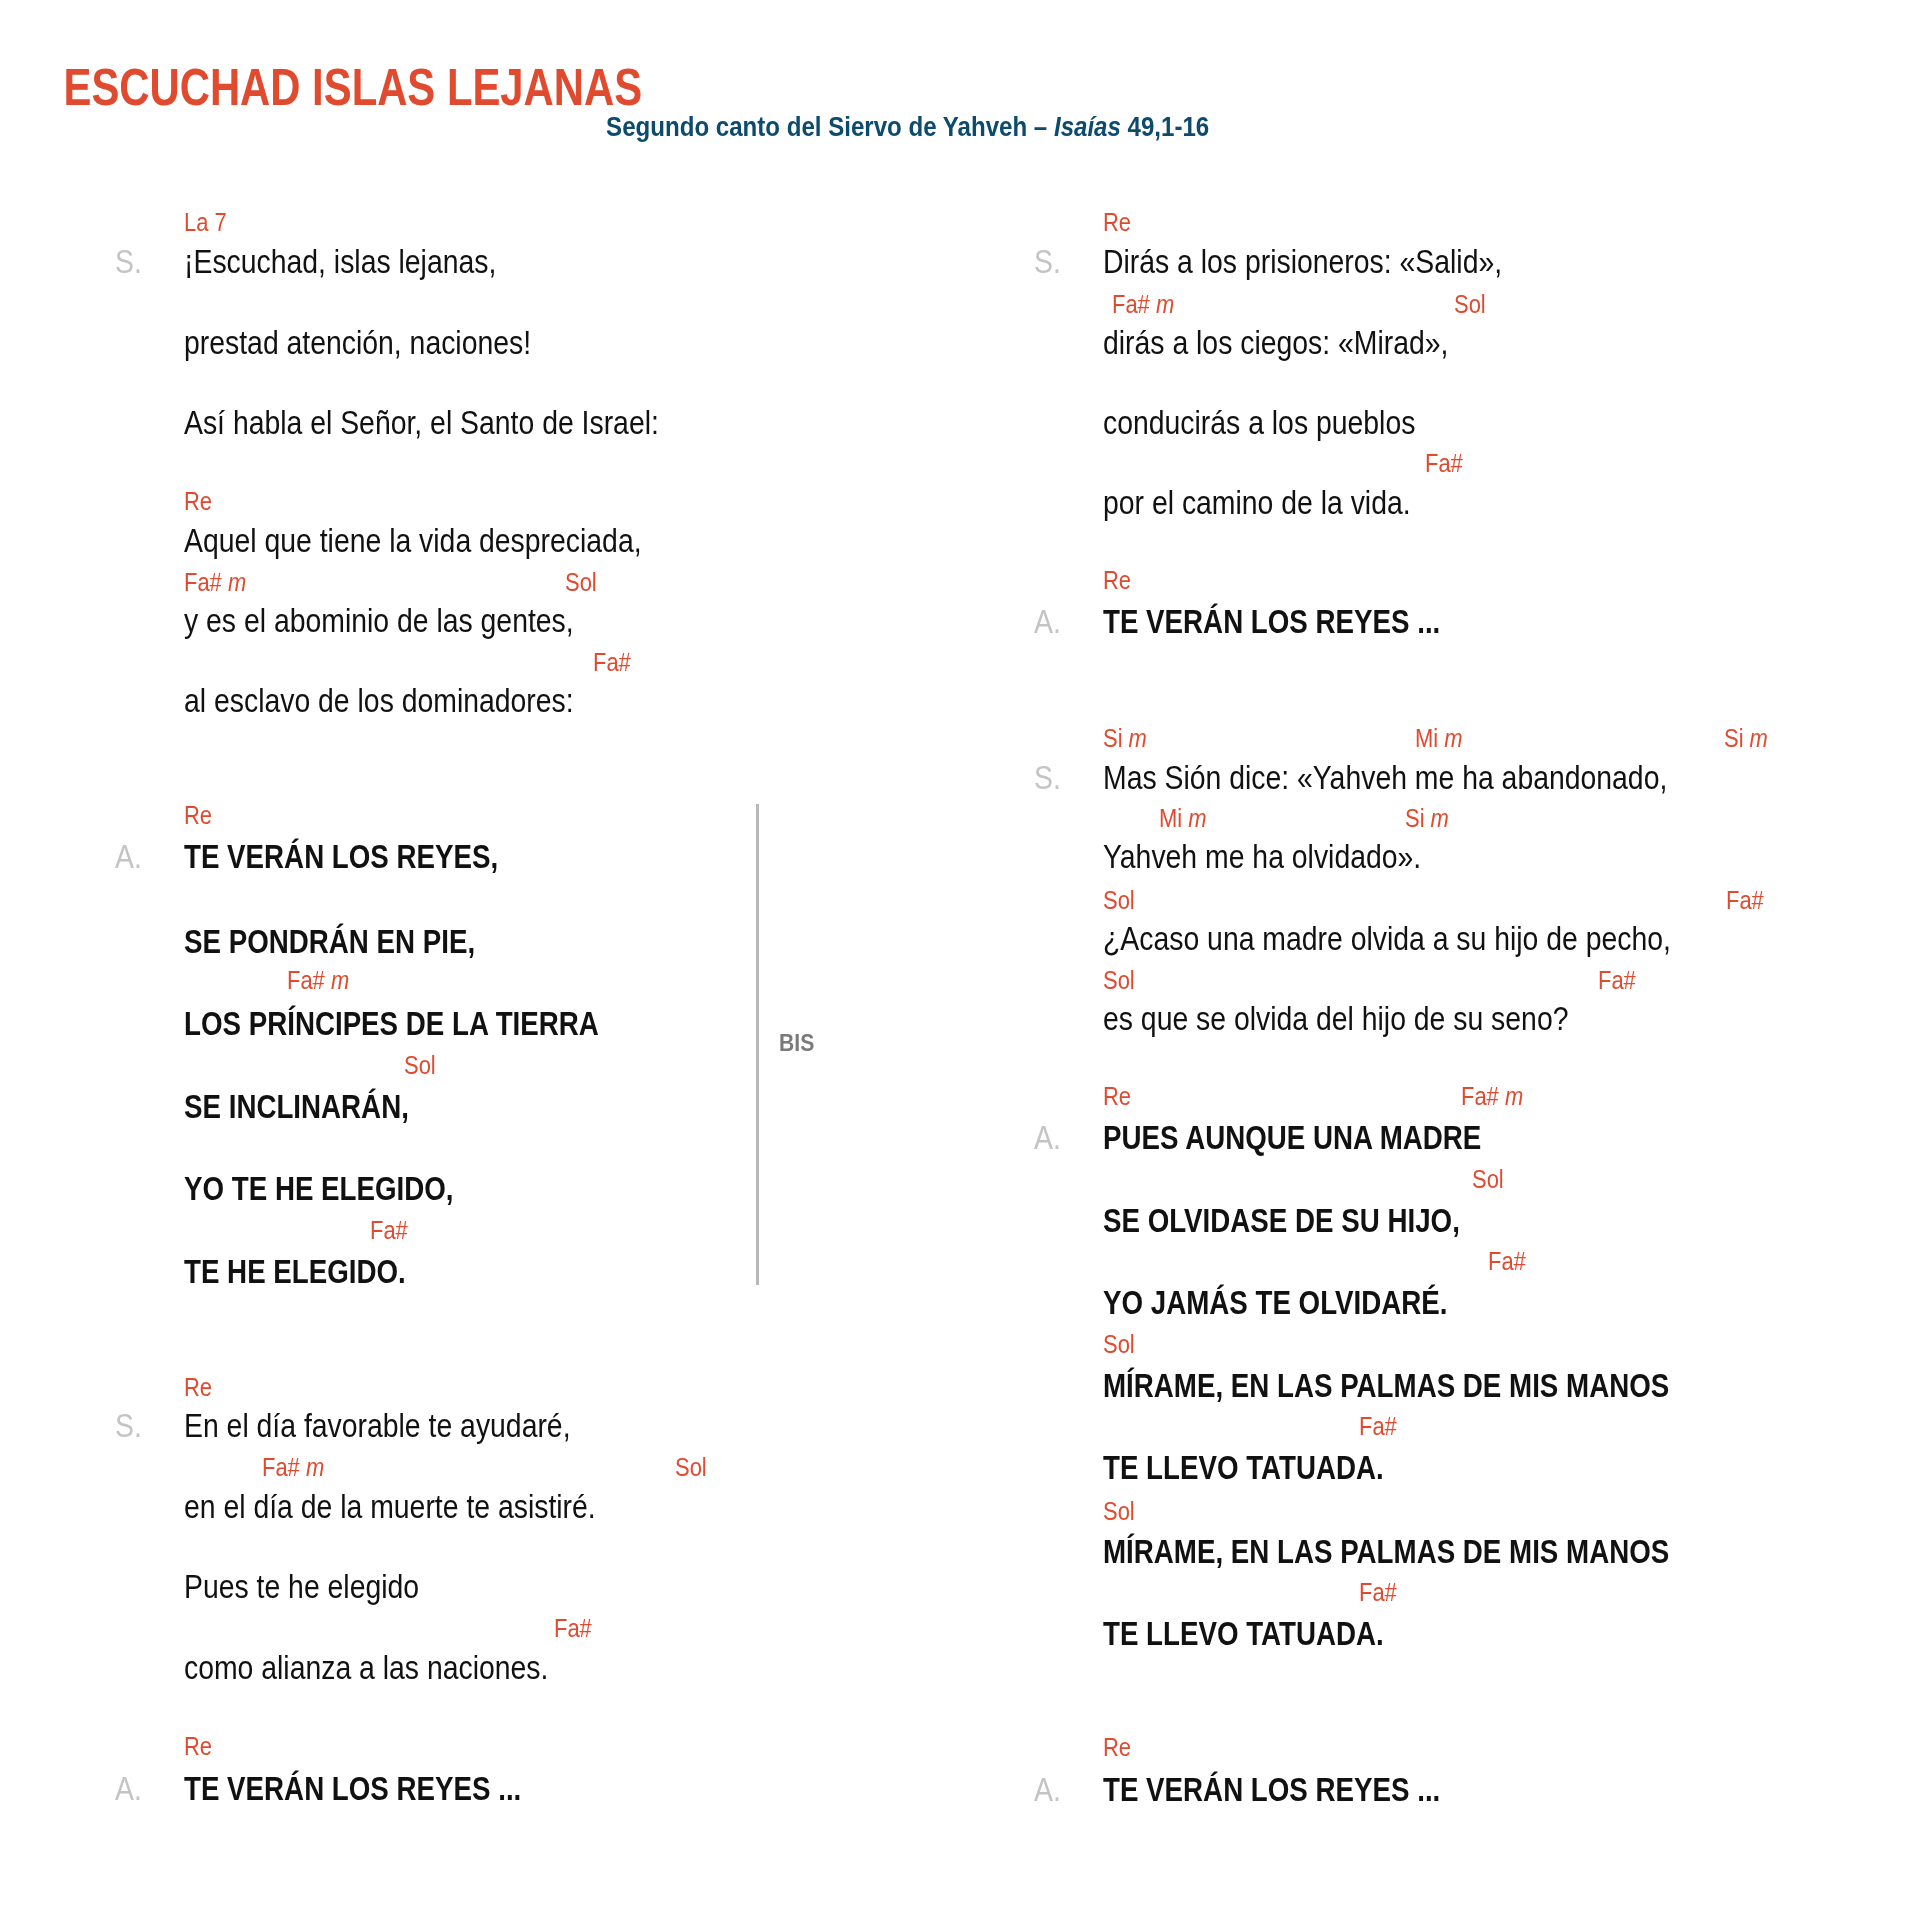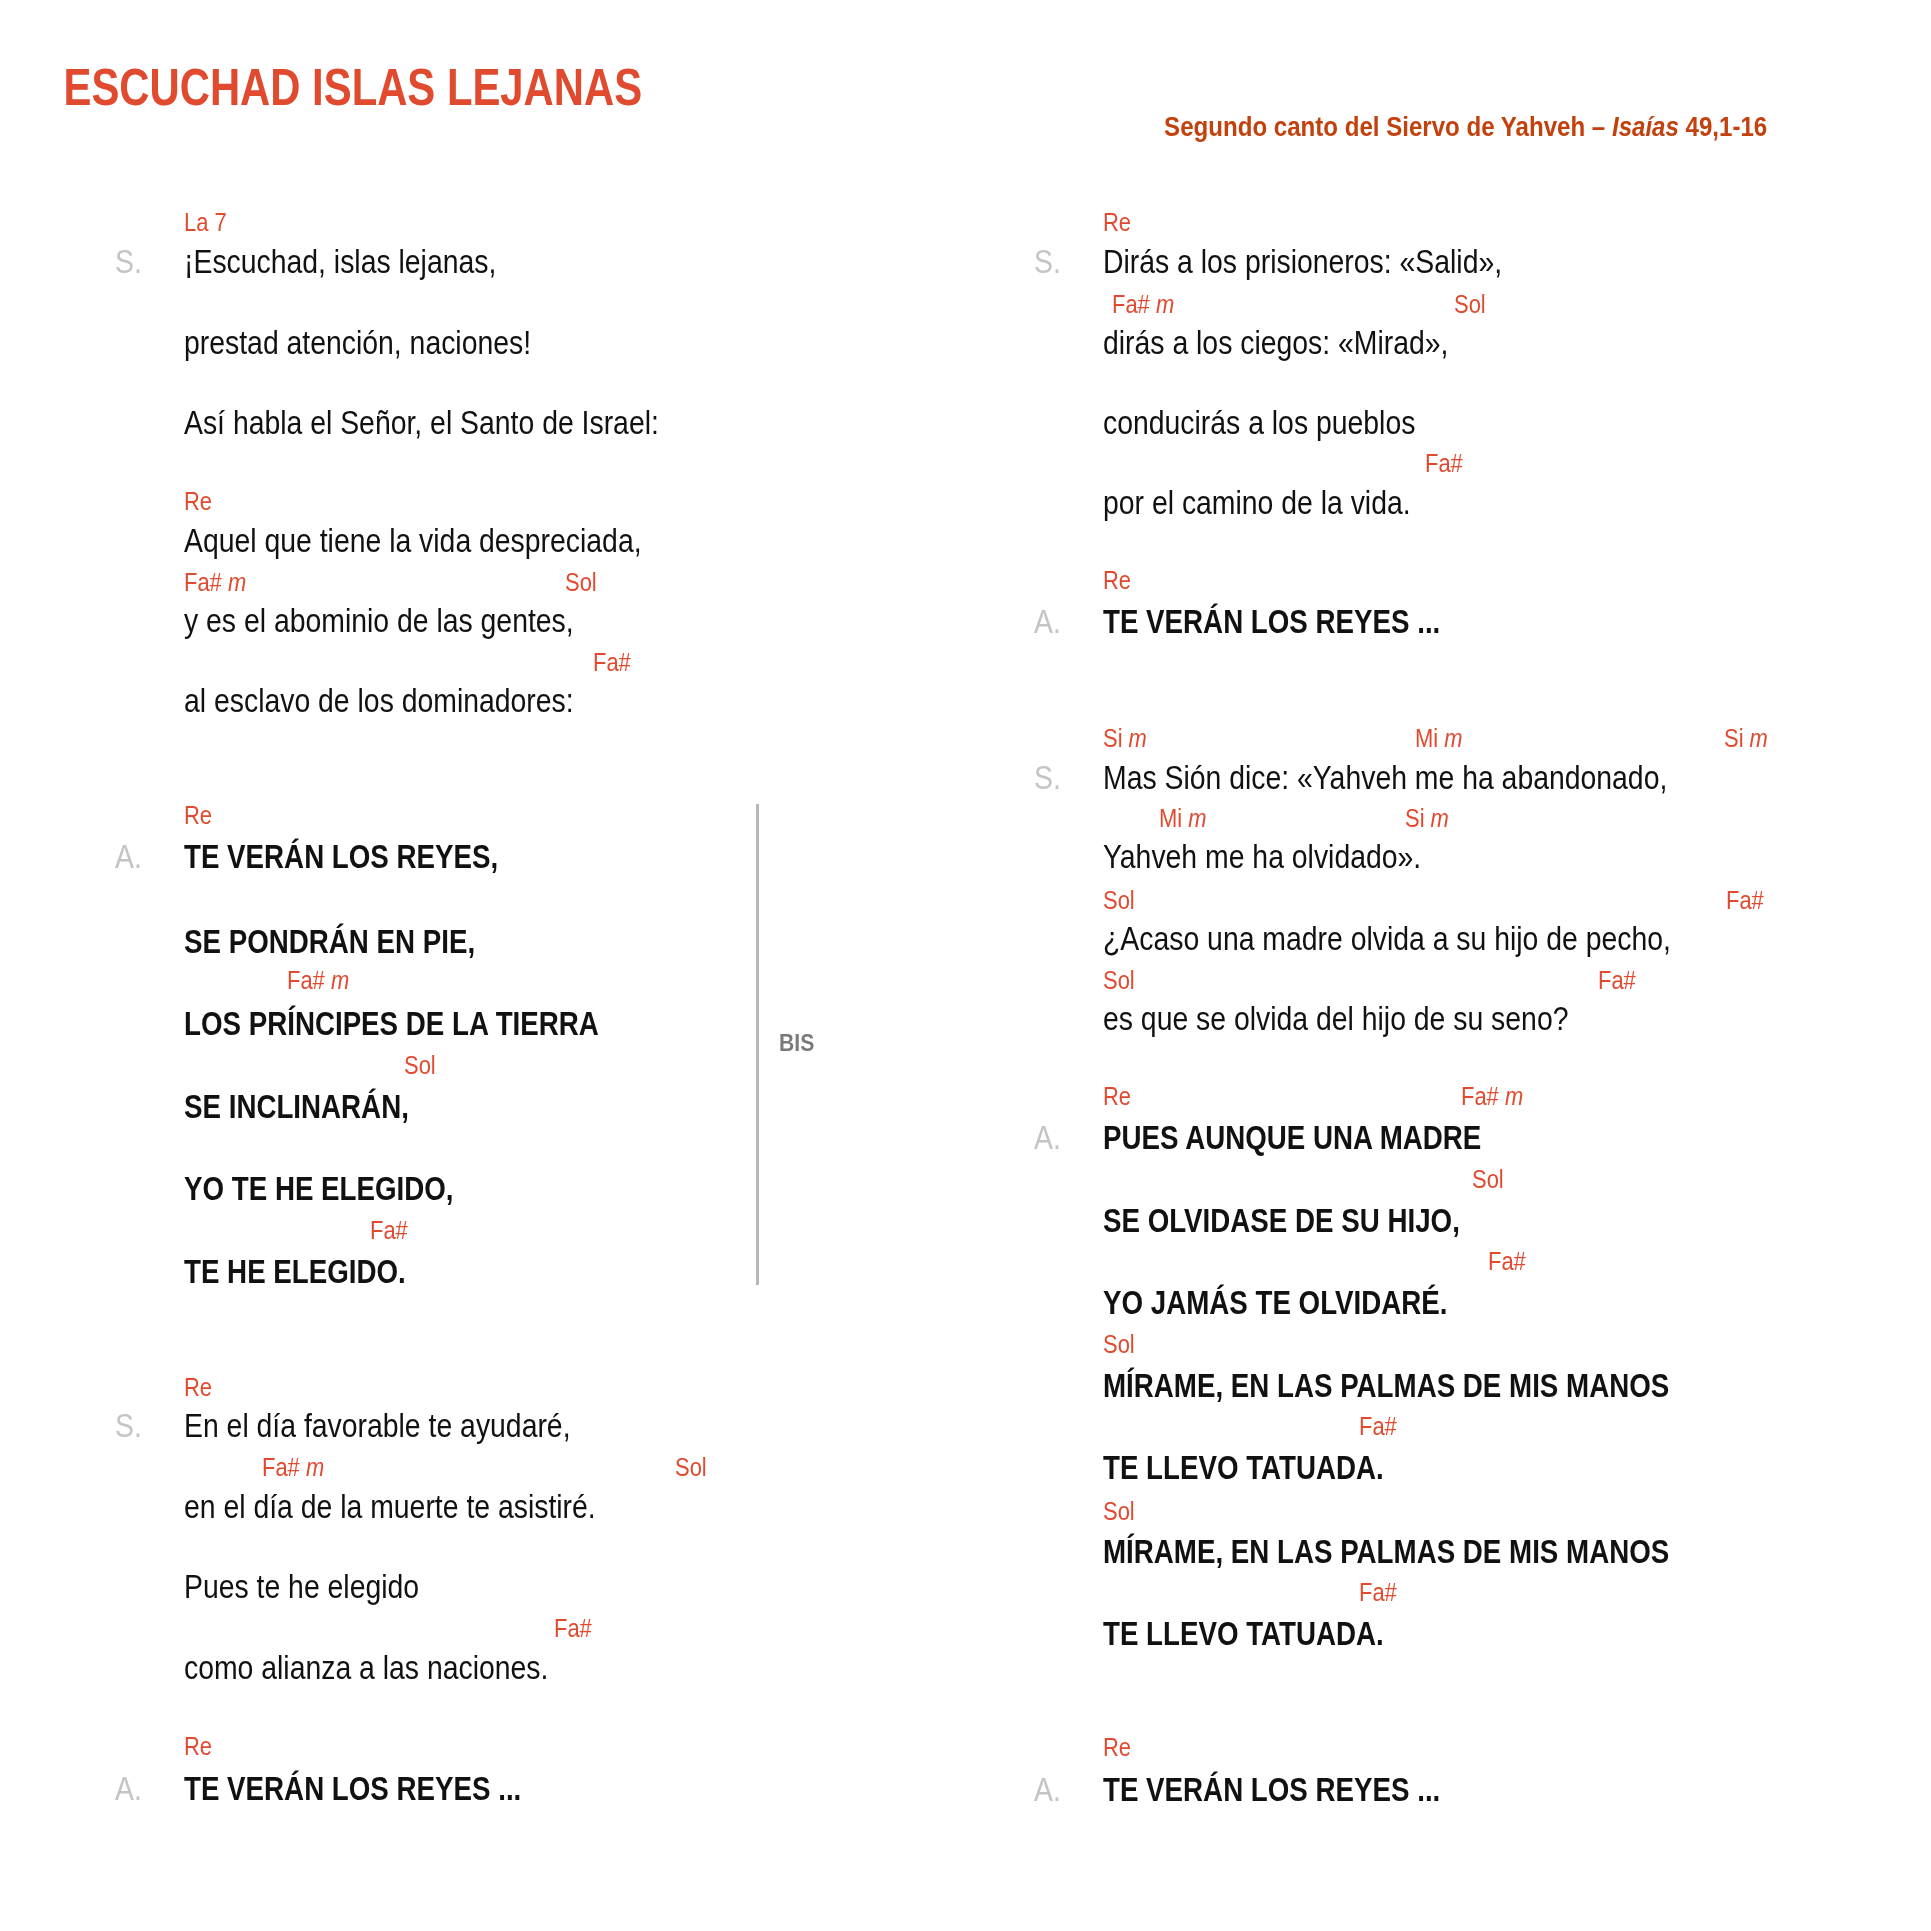--- a/index.html
+++ b/index.html
@@ -2,21 +2,21 @@
 <html style="font-size:14px"><head>
 <meta charset="utf-8">
 <style>
   html, body { margin:0; padding:0; background:#ffffff; }
   body { width:1931px; height:1931px; position:relative; overflow:hidden;
          font-family:"Liberation Sans", sans-serif; }
   .abs { position:absolute; white-space:nowrap; transform-origin:0 0; }
   .title { left:0; width:1931px; top:58px; font-size:51px; font-weight:bold;
            color:#e04a2f; transform:none; }
   .title span { display:inline-block; transform:scaleX(0.82); }
-  .subtitle { left:0; width:1816px; text-align:right; top:111px; font-size:28px; font-weight:bold; color:#c2410c; }
+  .subtitle { left:0; width:1816px; text-align:center; top:111px; font-size:28px; font-weight:bold; color:#0c4a6e; }
   .subtitle .inner { display:inline-block; transform:scaleX(0.86); }
   .subtitle i { font-style:italic; }
   .lyric { font-size:33px; color:#111; transform:scaleX(0.86); }
   .lyric.caps { font-weight:bold; transform:scaleX(0.84); }
   .chord { font-size:25.5px; color:#e04a2f; transform:scaleX(0.86); }
   .chord i { font-style:italic; }
   .marker { font-size:33px; color:#c4c4c4; transform:scaleX(0.86); }
   .bisline { position:absolute; left:756px; top:804px; width:2.6px; height:481px; background:#b8b8b8; }
   .bis { font-size:24.6px; color:#7a7a7a; font-weight:bold; transform:scaleX(0.86); }
 </style>

